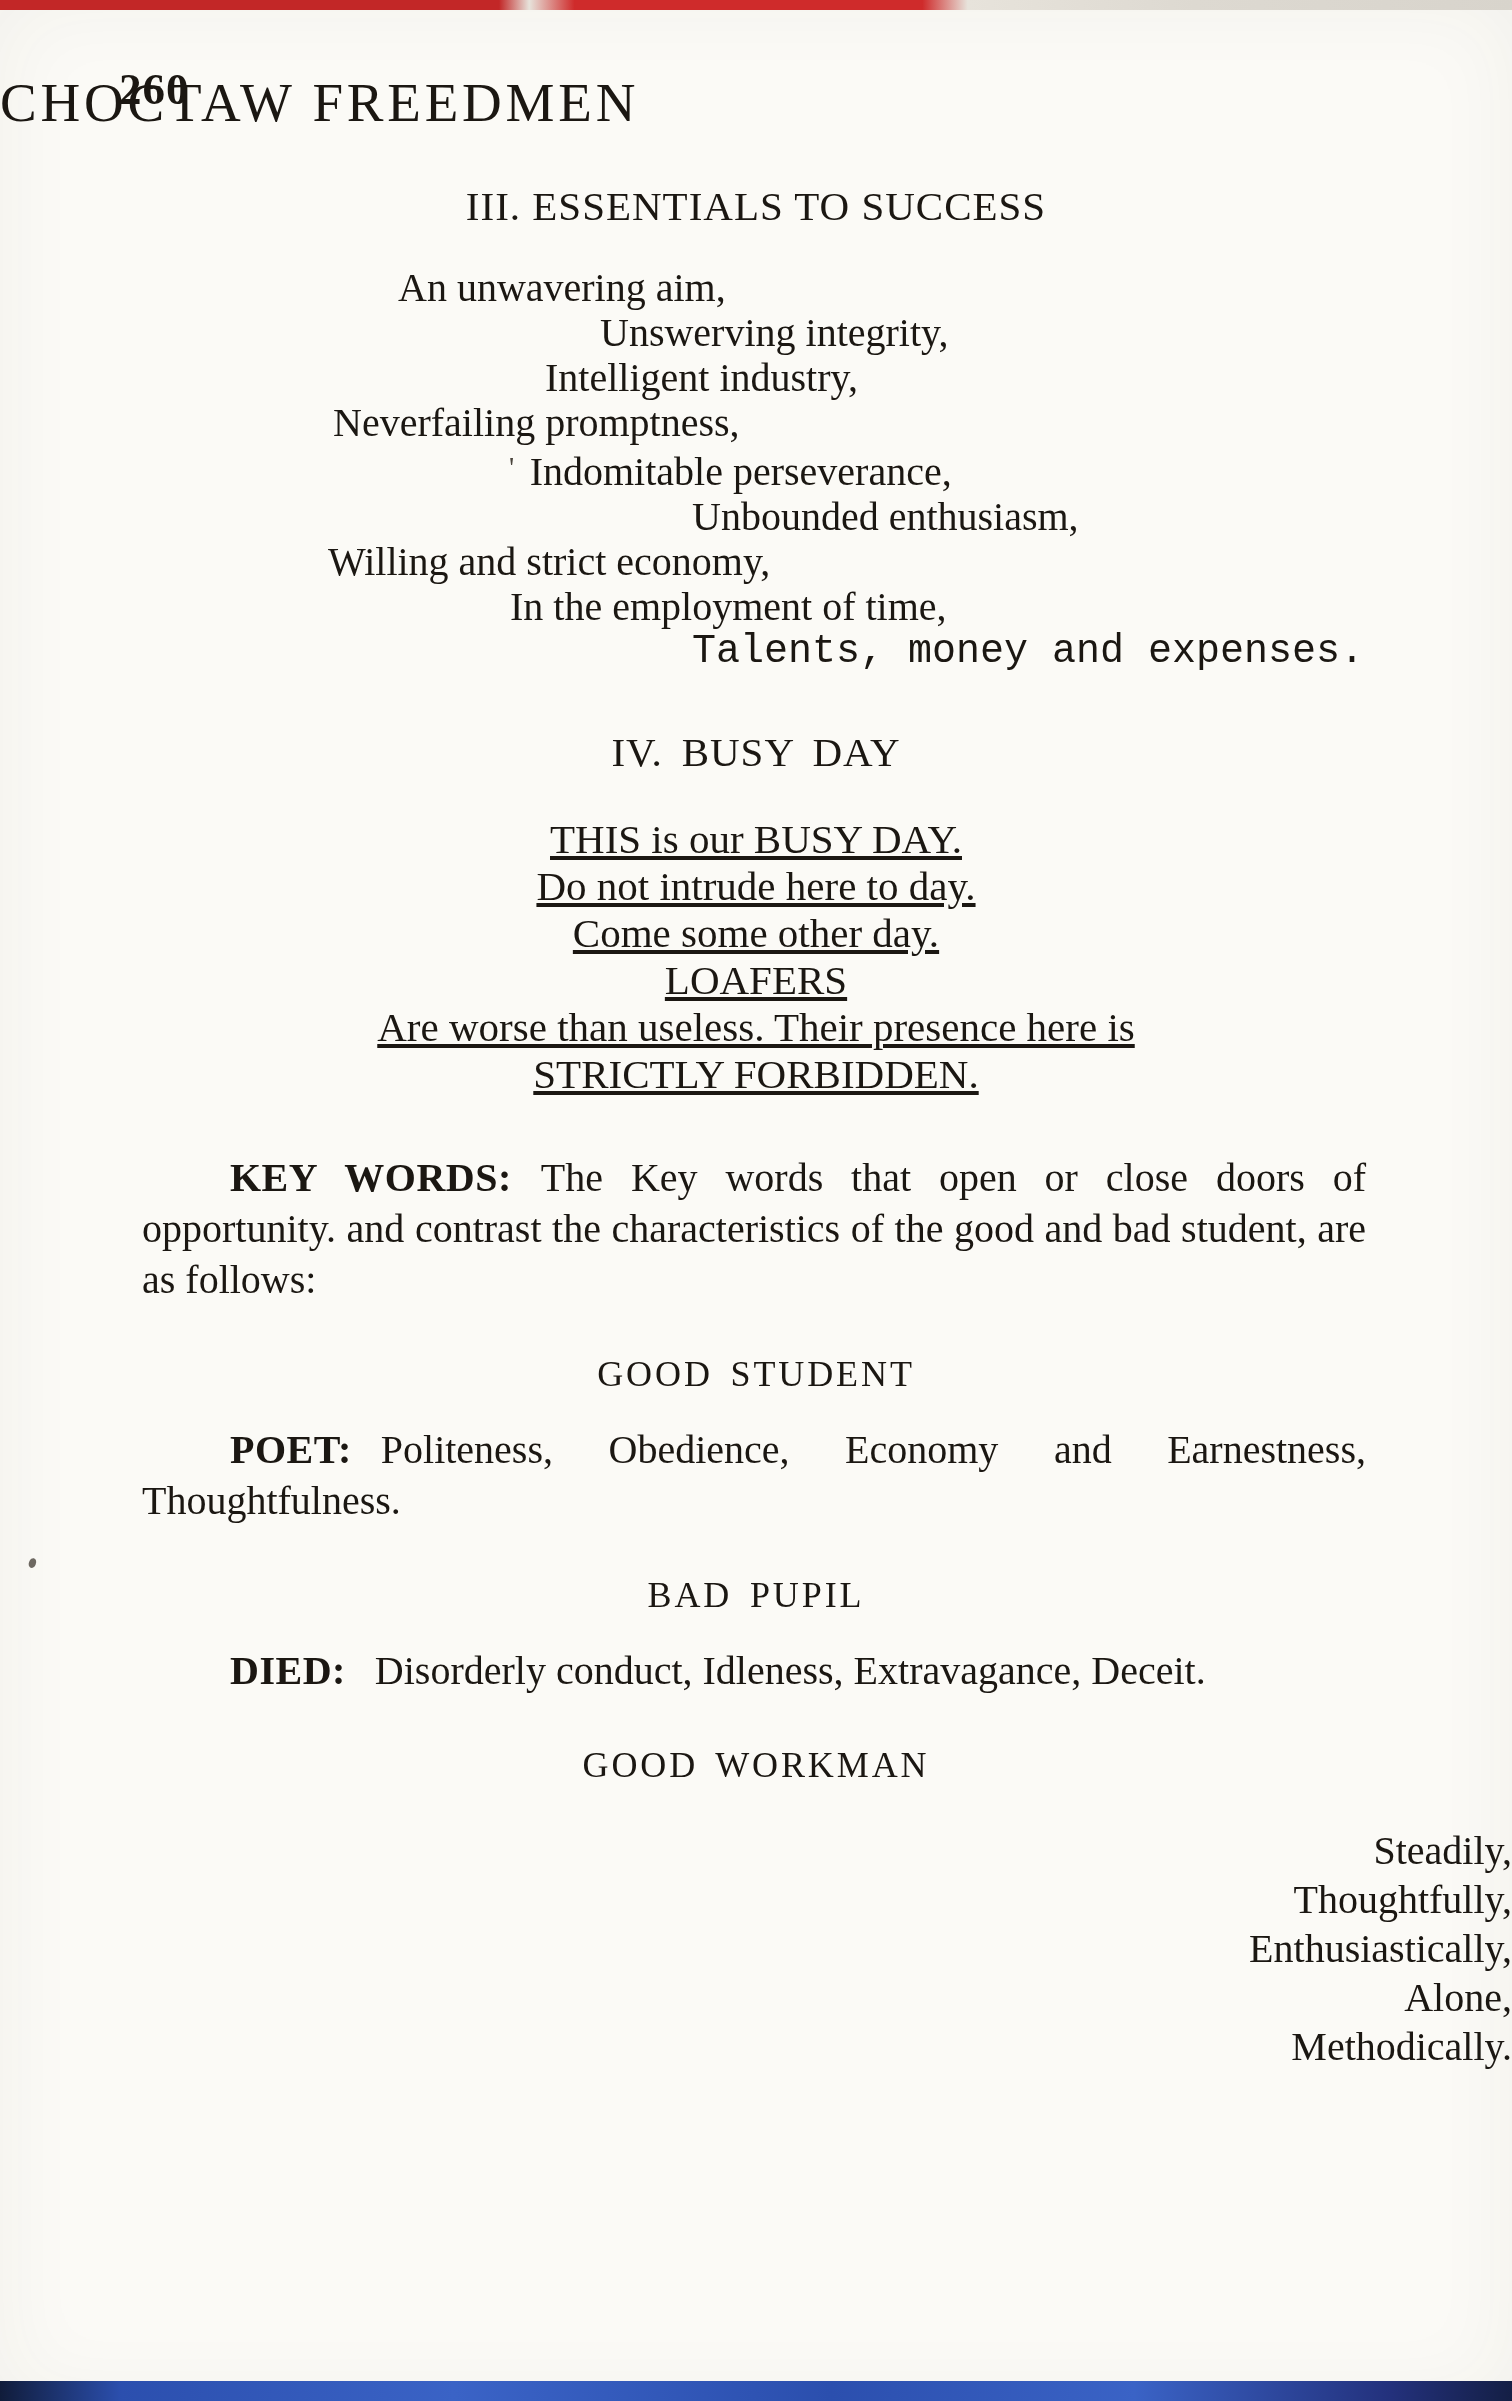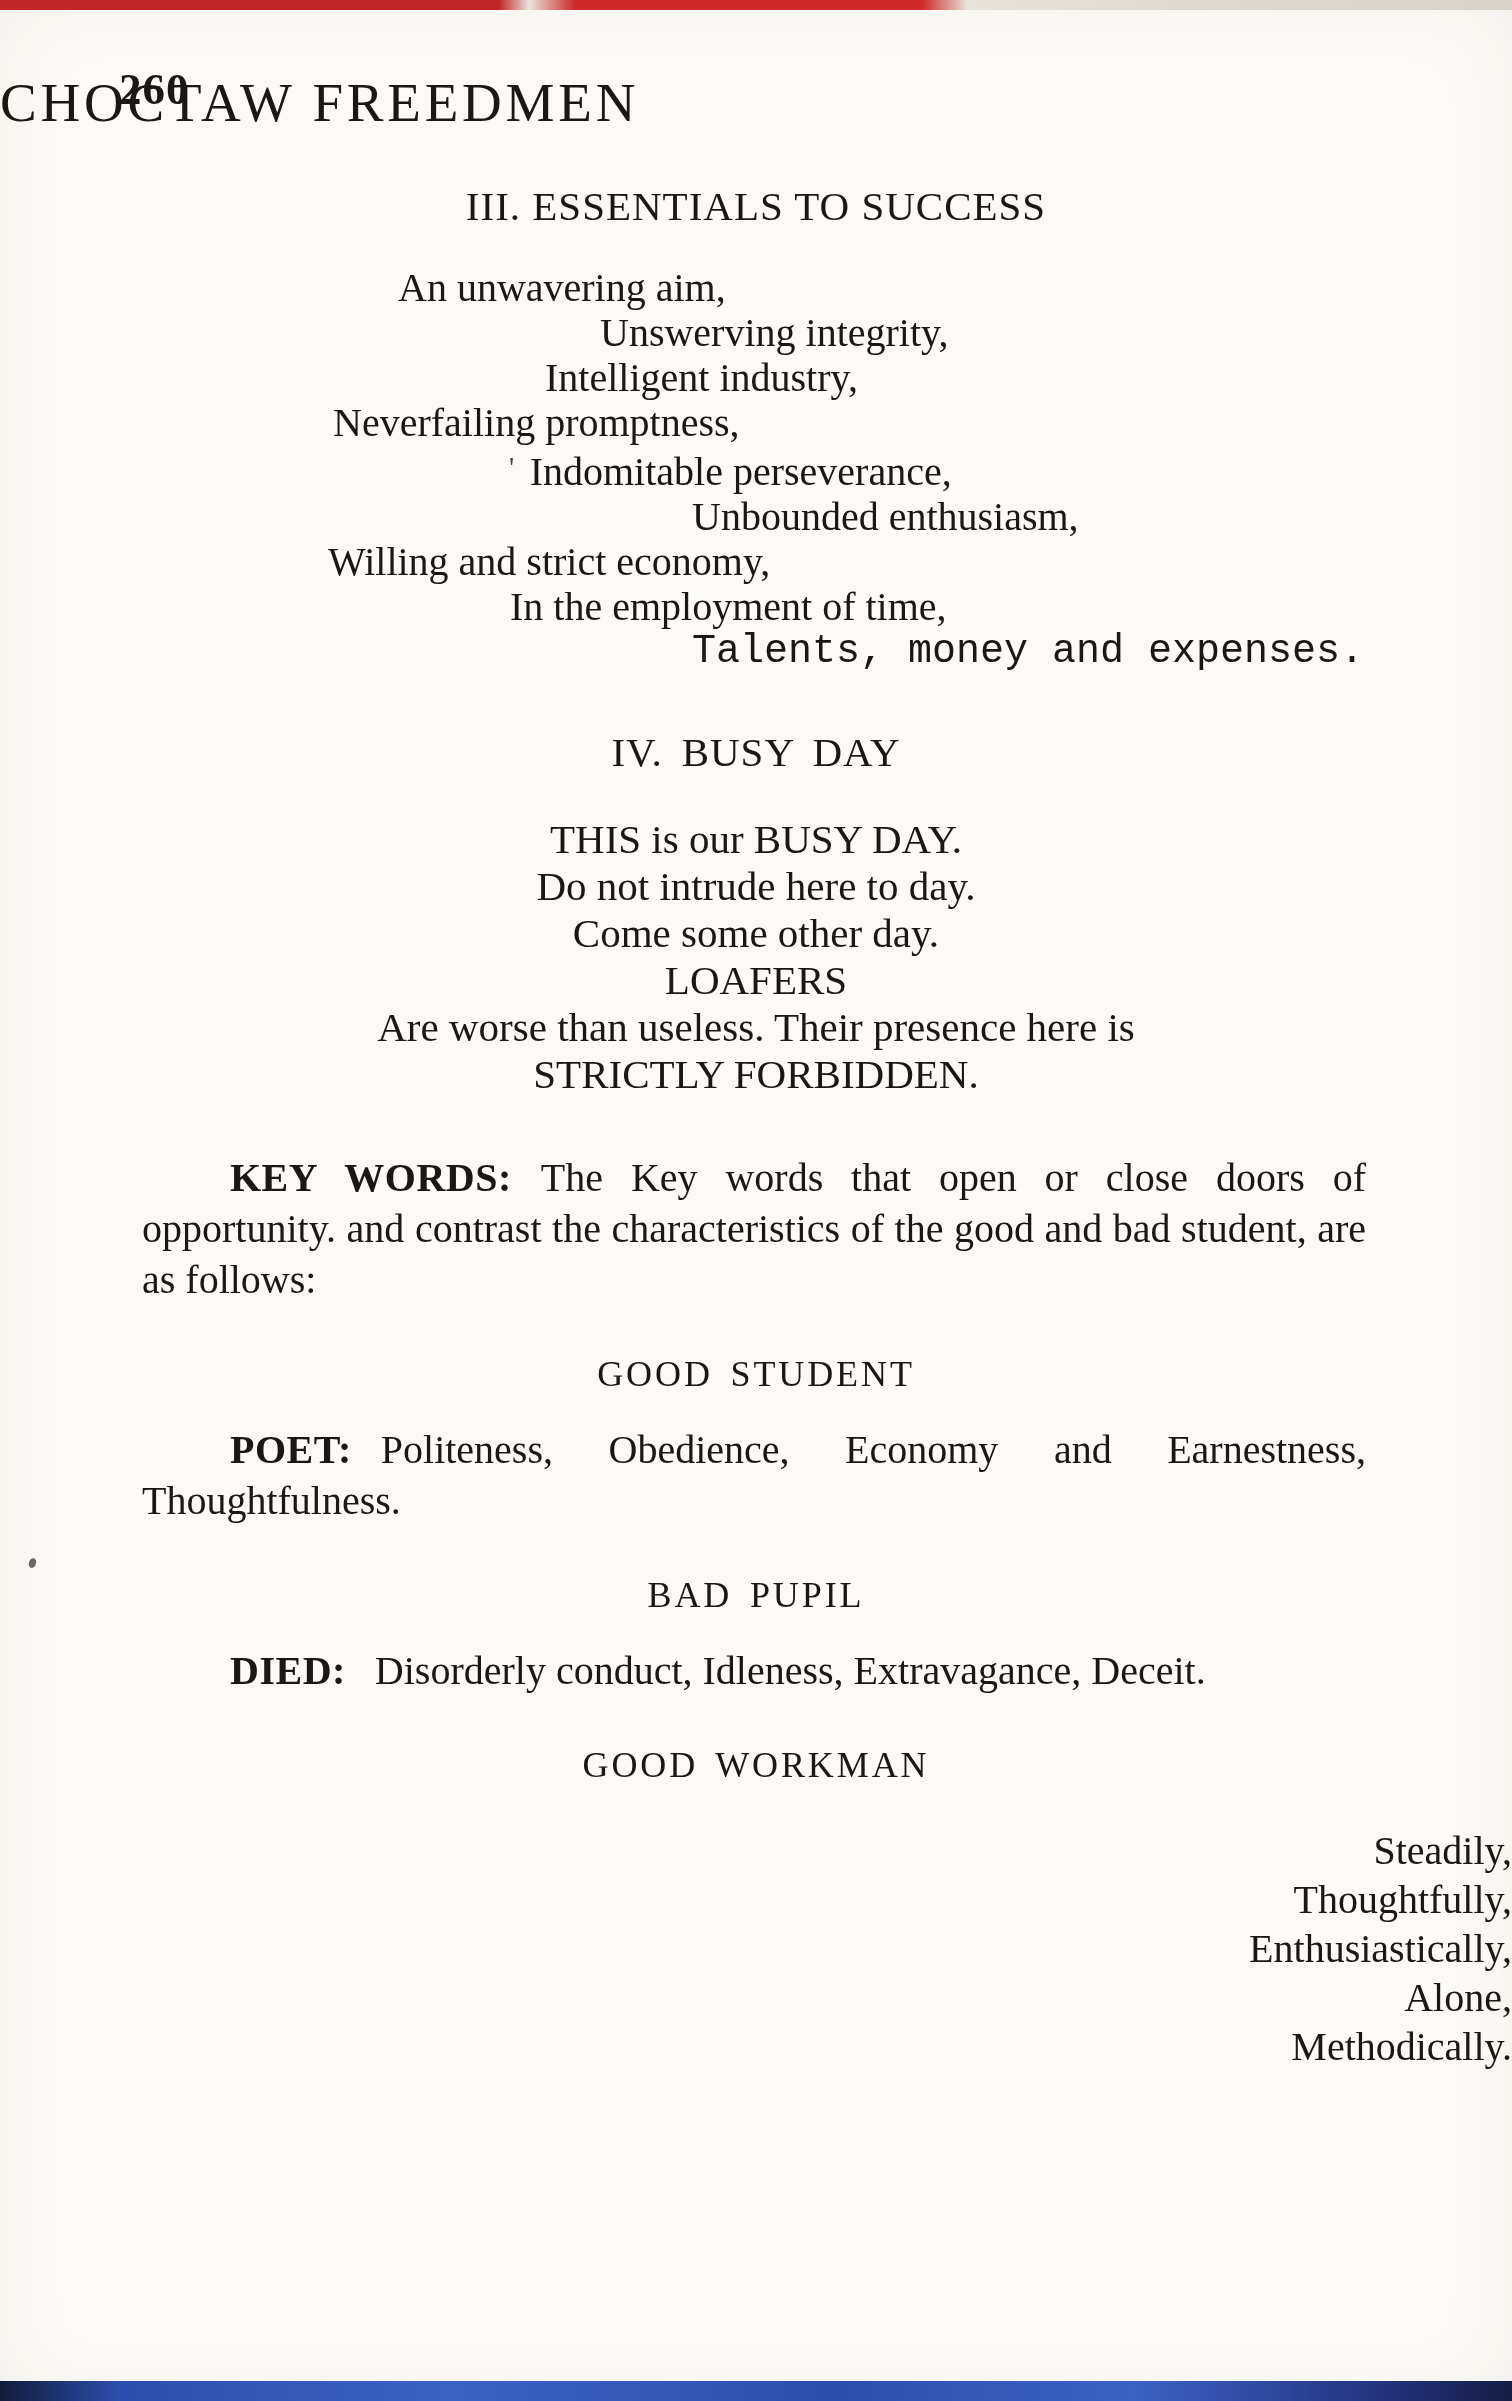--- a/index.html
+++ b/index.html
@@ -41,21 +41,21 @@
     text-align: center; font-size: 41px; letter-spacing: 1px;
     margin: 48px 0 0 0; font-weight: 400;
   }
   .section-heading.busy { margin-top: 54px; word-spacing: 7.7px; }
   .stagger-list { margin-top: 35px; font-size: 40px; }
   .stagger-line { line-height: 45px; white-space: pre; }
   .stray-mark { font-size: 29px; color: #4a443c; margin-right: 15.4px; vertical-align: 7.7px; }
   .works { margin-top: 40px; text-align: right; }
   .works .stagger-line { line-height: 49px; }
   .busy-notice { margin-top: 40px; text-align: center; font-size: 41px; }
-  .notice-line { line-height: 47px; }
+  .notice-line { line-height: 47px; text-decoration: underline; }
   .para {
     margin: 54px 146px 0 142px;
     font-size: 40px; line-height: 51px;
     text-align: justify; text-indent: 88px;
   }
   .para .lead { margin-right: 29px; letter-spacing: 0.5px; }
   .subhead {
     text-align: center; font-size: 36px; letter-spacing: 2.9px;
     margin-top: 48px; word-spacing: 5.8px;
   }

